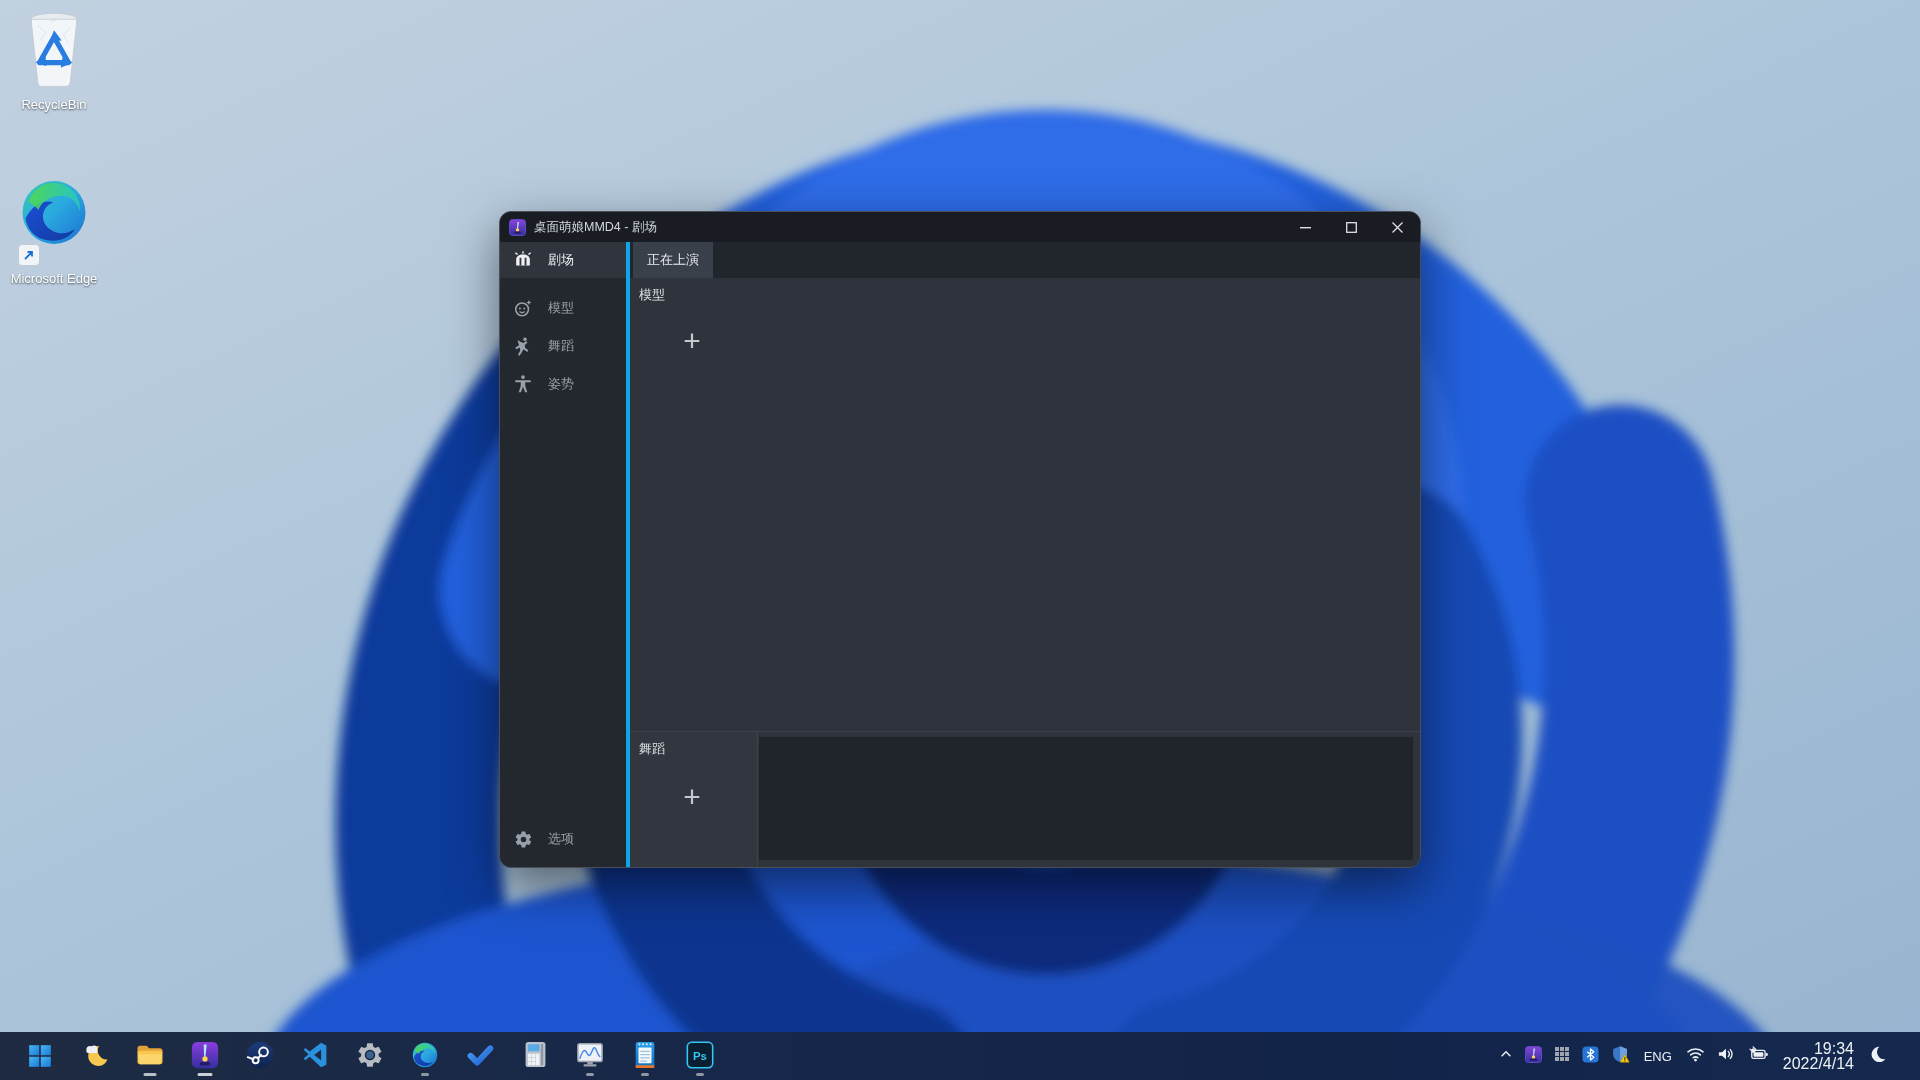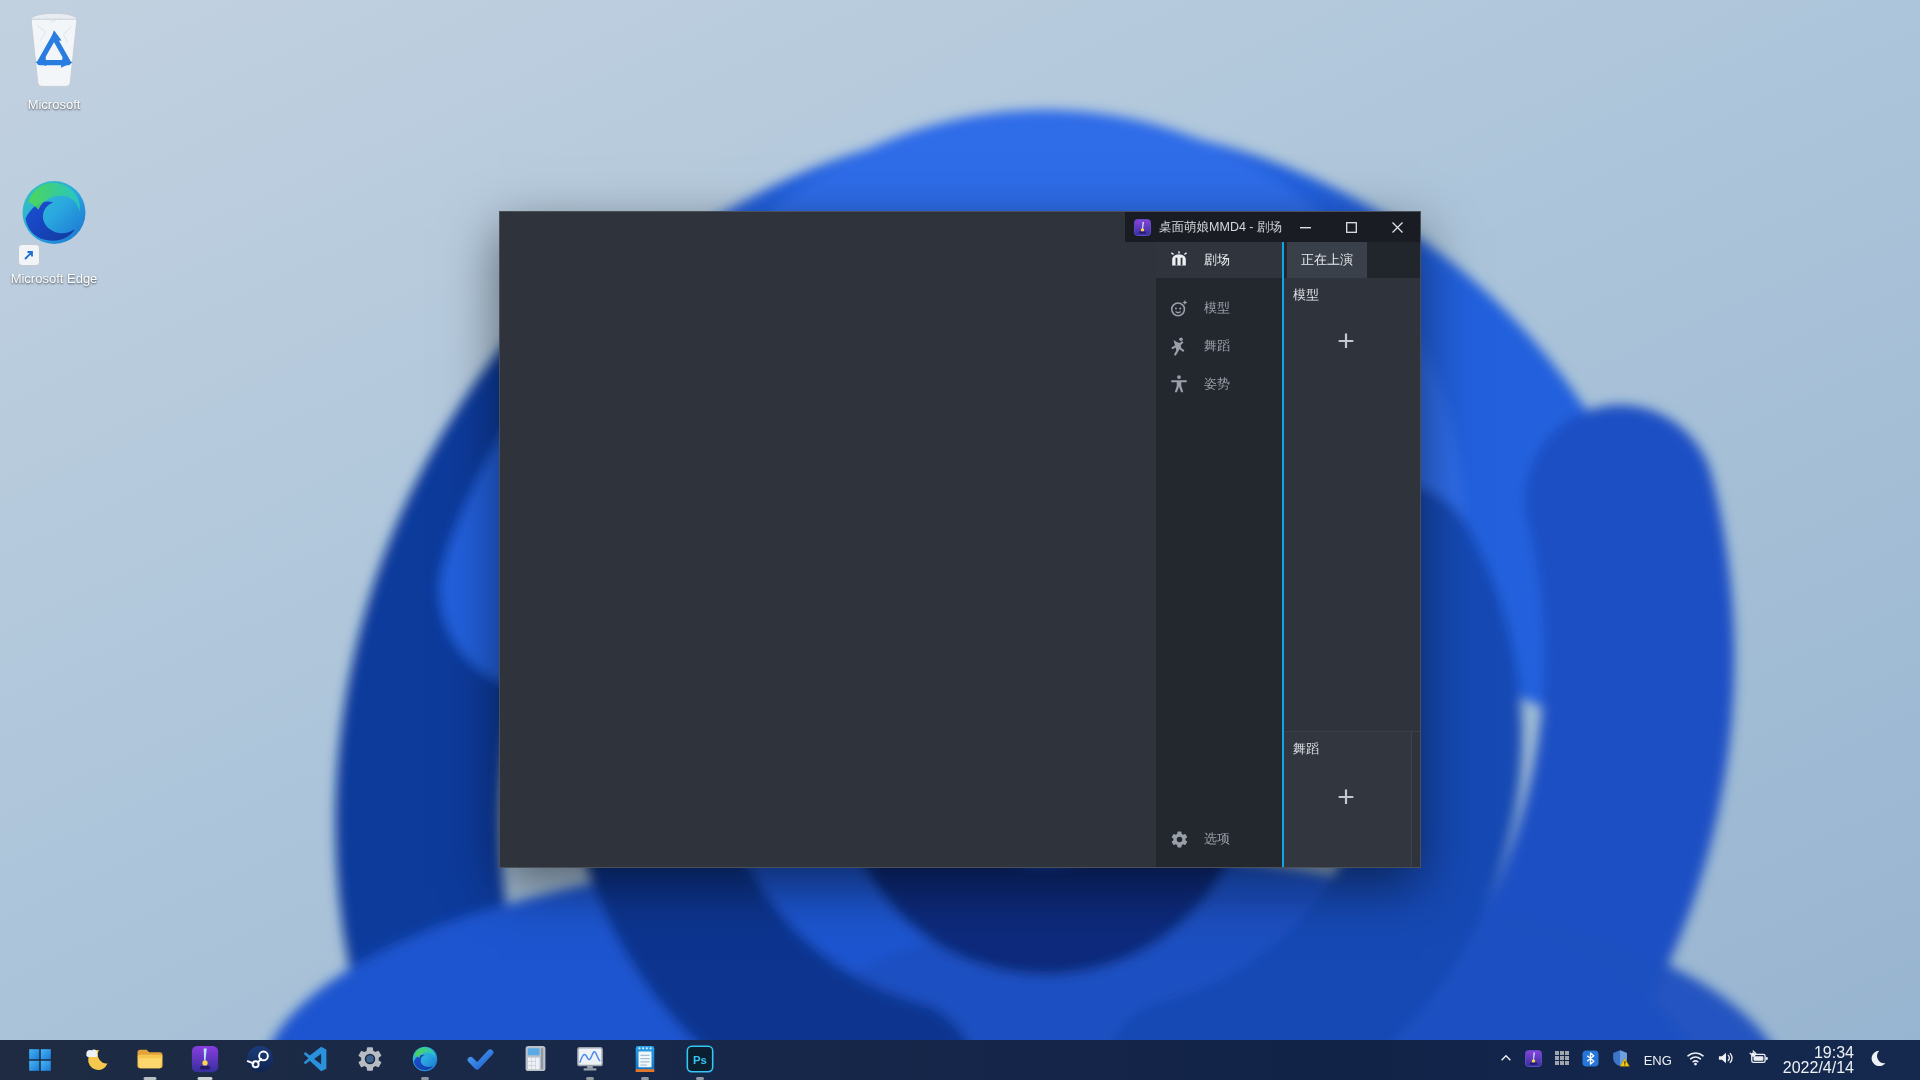--- a/index.html
+++ b/index.html
@@ -10,52 +10,52 @@
 
   
   .desktop-icon{position:absolute;width:88px;text-align:center;cursor:default;}
   .di-img{position:relative;display:inline-block;}
   .di-label{margin-top:2px;font-size:13px;color:#fff;text-shadow:0 1px 2px rgba(0,0,0,.65);line-height:17px;}
   .shortcut-badge{position:absolute;left:0;bottom:2px;width:20px;height:20px;background:#f2f5f8;
     border:1px solid #c4cad2;border-radius:4px;display:flex;align-items:center;justify-content:center;}
 
   
   .window{position:absolute;left:499px;top:211px;width:920px;height:655px;background:#2f333c;
-    border:1px solid #4a4f58;border-radius:0;box-shadow:0 18px 50px rgba(0,0,0,.5);
-    overflow:hidden;display:flex;flex-direction:column;align-items:flex-end;}
+    border:1px solid #4a4f58;border-radius:12px;box-shadow:0 18px 50px rgba(0,0,0,.5);
+    overflow:hidden;display:flex;flex-direction:column;}
   .titlebar{flex:0 0 30px;height:30px;background:#191d23;display:flex;align-items:center;padding-left:9px;}
   .app-ico{width:17px;height:17px;display:inline-flex;}
   .title{font-size:12.5px;color:#d4d8dd;margin-left:8px;flex:1;white-space:nowrap;}
   .controls{display:flex;height:30px;}
   .controls .wbtn{width:46px;height:30px;background:transparent;border:0;display:flex;align-items:center;justify-content:center;padding:0;cursor:default;}
 
   .winbody{flex:1;display:flex;min-height:0;}
   .sidebar{flex:0 0 126px;width:126px;background:#23272e;position:relative;}
   .side-item{height:38px;display:flex;align-items:center;padding-left:13px;gap:15px;color:#99a0aa;font-size:13px;}
   .side-item .si-ico{width:20px;height:20px;display:inline-flex;align-items:center;justify-content:center;}
   .side-item.selected{height:36px;background:#2f343d;color:#edeff2;}
   .side-group{margin-top:11px;}
   .side-item.options{position:absolute;left:0;right:0;bottom:9px;}
 
-  .main{flex:1;display:flex;flex-direction:column;background:#2f333c;border-left:2px solid #0ea5e9;min-width:0;}
+  .main{flex:1;display:flex;flex-direction:column;background:#2f333c;border-left:4px solid #0ea5e9;min-width:0;}
   .tabbar{flex:0 0 36px;height:36px;background:#21252c;display:flex;}
   .tab{margin-left:3px;padding:0 14px;display:flex;align-items:center;font-size:13px;color:#aab0b9;}
   .tab.active{background:#3a4049;color:#e9ebef;}
   .model-area{flex:1;position:relative;}
   .panel-title{position:absolute;left:9px;top:8px;font-size:13px;color:#dde0e5;}
   .add-btn{position:absolute;width:32px;height:32px;line-height:30px;text-align:center;
     font-size:30px;font-weight:300;color:#c4c9d0;cursor:default;}
   .model-area .add-btn{left:46px;top:48px;}
   .bottom-area{flex:0 0 135px;display:flex;border-top:1px solid #3b414b;position:relative;}
   .dance-box{flex:0 0 127px;width:127px;background:#31363f;border-right:1px solid #3e444e;position:relative;}
   .dance-box .add-btn{left:46px;top:50px;}
   .dance-list{flex:1;margin:4px 6px 6px 0;background:#20242b;border:1px solid #2d323b;}
 
   
-  .taskbar{position:absolute;left:0;right:0;bottom:0;height:40px;
+  .taskbar{position:absolute;left:0;right:0;bottom:0;height:48px;
     background:linear-gradient(90deg,#1e2b42 0%,#16274a 40%,#122348 70%,#15294f 100%);
     display:flex;align-items:center;padding-left:18px;}
   .tb-btn{width:44px;height:44px;margin-right:11px;flex:0 0 44px;position:relative;border:0;background:transparent;
     display:flex;align-items:center;justify-content:center;padding:0;cursor:default;}
   .run-dot{position:absolute;bottom:2px;left:50%;transform:translateX(-50%);width:8px;height:3px;border-radius:2px;background:#8f97a0;}
   .run-dot.wide{width:15px;background:#ccd1d7;}
   .tray{margin-left:auto;display:flex;align-items:center;padding-right:28px;}
   .tray-item{height:44px;display:flex;align-items:center;justify-content:center;padding:0 6px;cursor:default;}
   .tray-text{color:#eef1f4;font-size:13px;padding:0 8px;}
   .clock{color:#eef1f4;font-size:16px;line-height:15.5px;text-align:right;padding:0 8px;}
@@ -90,21 +90,21 @@
       <svg width="68" height="82" viewBox="0 0 80 96">
         <ellipse cx="40" cy="13" rx="27" ry="7" fill="#e8edf2" stroke="#c2c9d2"></ellipse>
         <path d="M13 13 L67 13 L59 88 Q58.5 92 54 92 L26 92 Q21.5 92 21 88 Z" fill="#f3f6f9" stroke="#c2c9d2"></path>
         <path d="M20 20l10 8-6 10M60 22l-9 9 5 9M30 10l8 6 9-5" stroke="#d9dfe6" fill="none"></path>
         <path d="M40 34 L57 64 L23 64 Z" fill="none" stroke="#2a7de0" stroke-width="6" stroke-linejoin="round"></path>
         <path d="M40 26l9 12-14 1z" fill="#2a7de0"></path>
         <path d="M62 64l-14 6 2-12z" fill="#2a7de0"></path>
         <path d="M18 64l12-8 1 12z" fill="#2a7de0"></path>
       </svg>
     </span>
-    <div class="di-label">Microsoft</div>
+    <div class="di-label">RecycleBin</div>
   </div>
 
   <div class="desktop-icon" style="left:10px;top:176px;">
     <span class="di-img">
       <svg width="72" height="88" viewBox="0 0 48 58">
         <defs>
           <linearGradient id="eg1" x1="0" y1="0" x2="1" y2="1">
             <stop offset="0" stop-color="#37c8b4"></stop>
               <stop offset="0.5" stop-color="#2aa9e0"></stop>
               <stop offset="1" stop-color="#1b6fd0"></stop>

